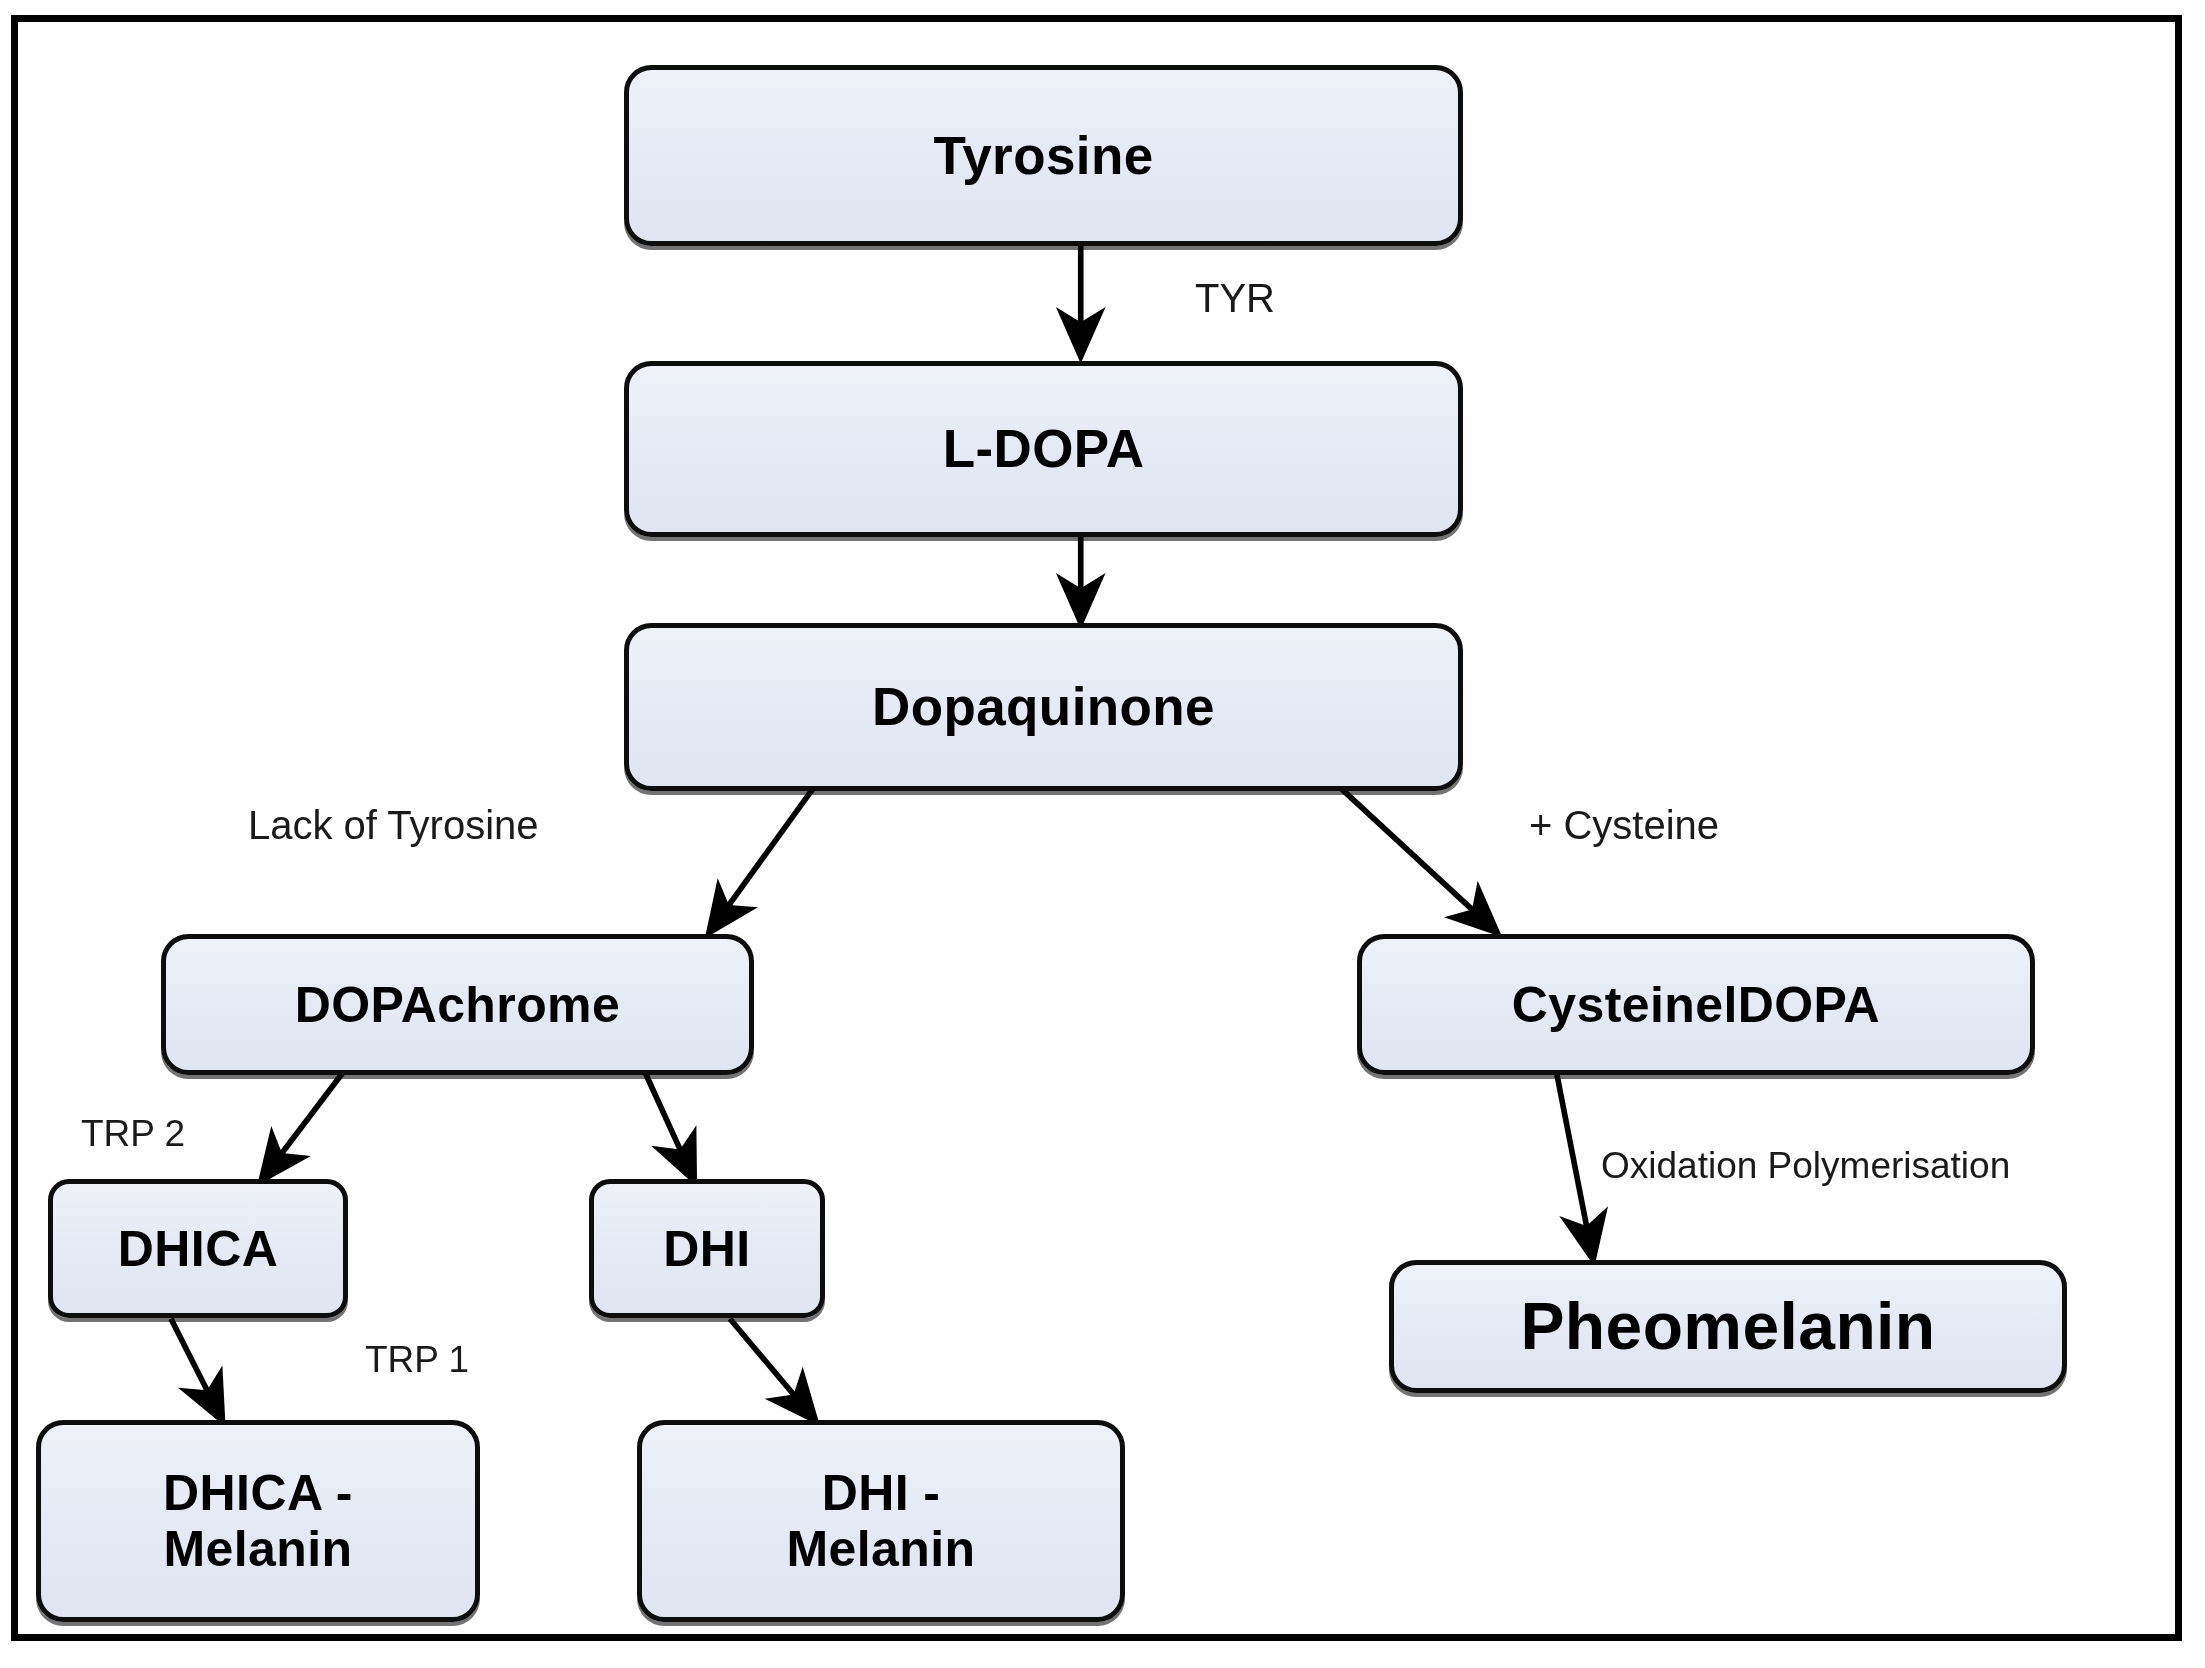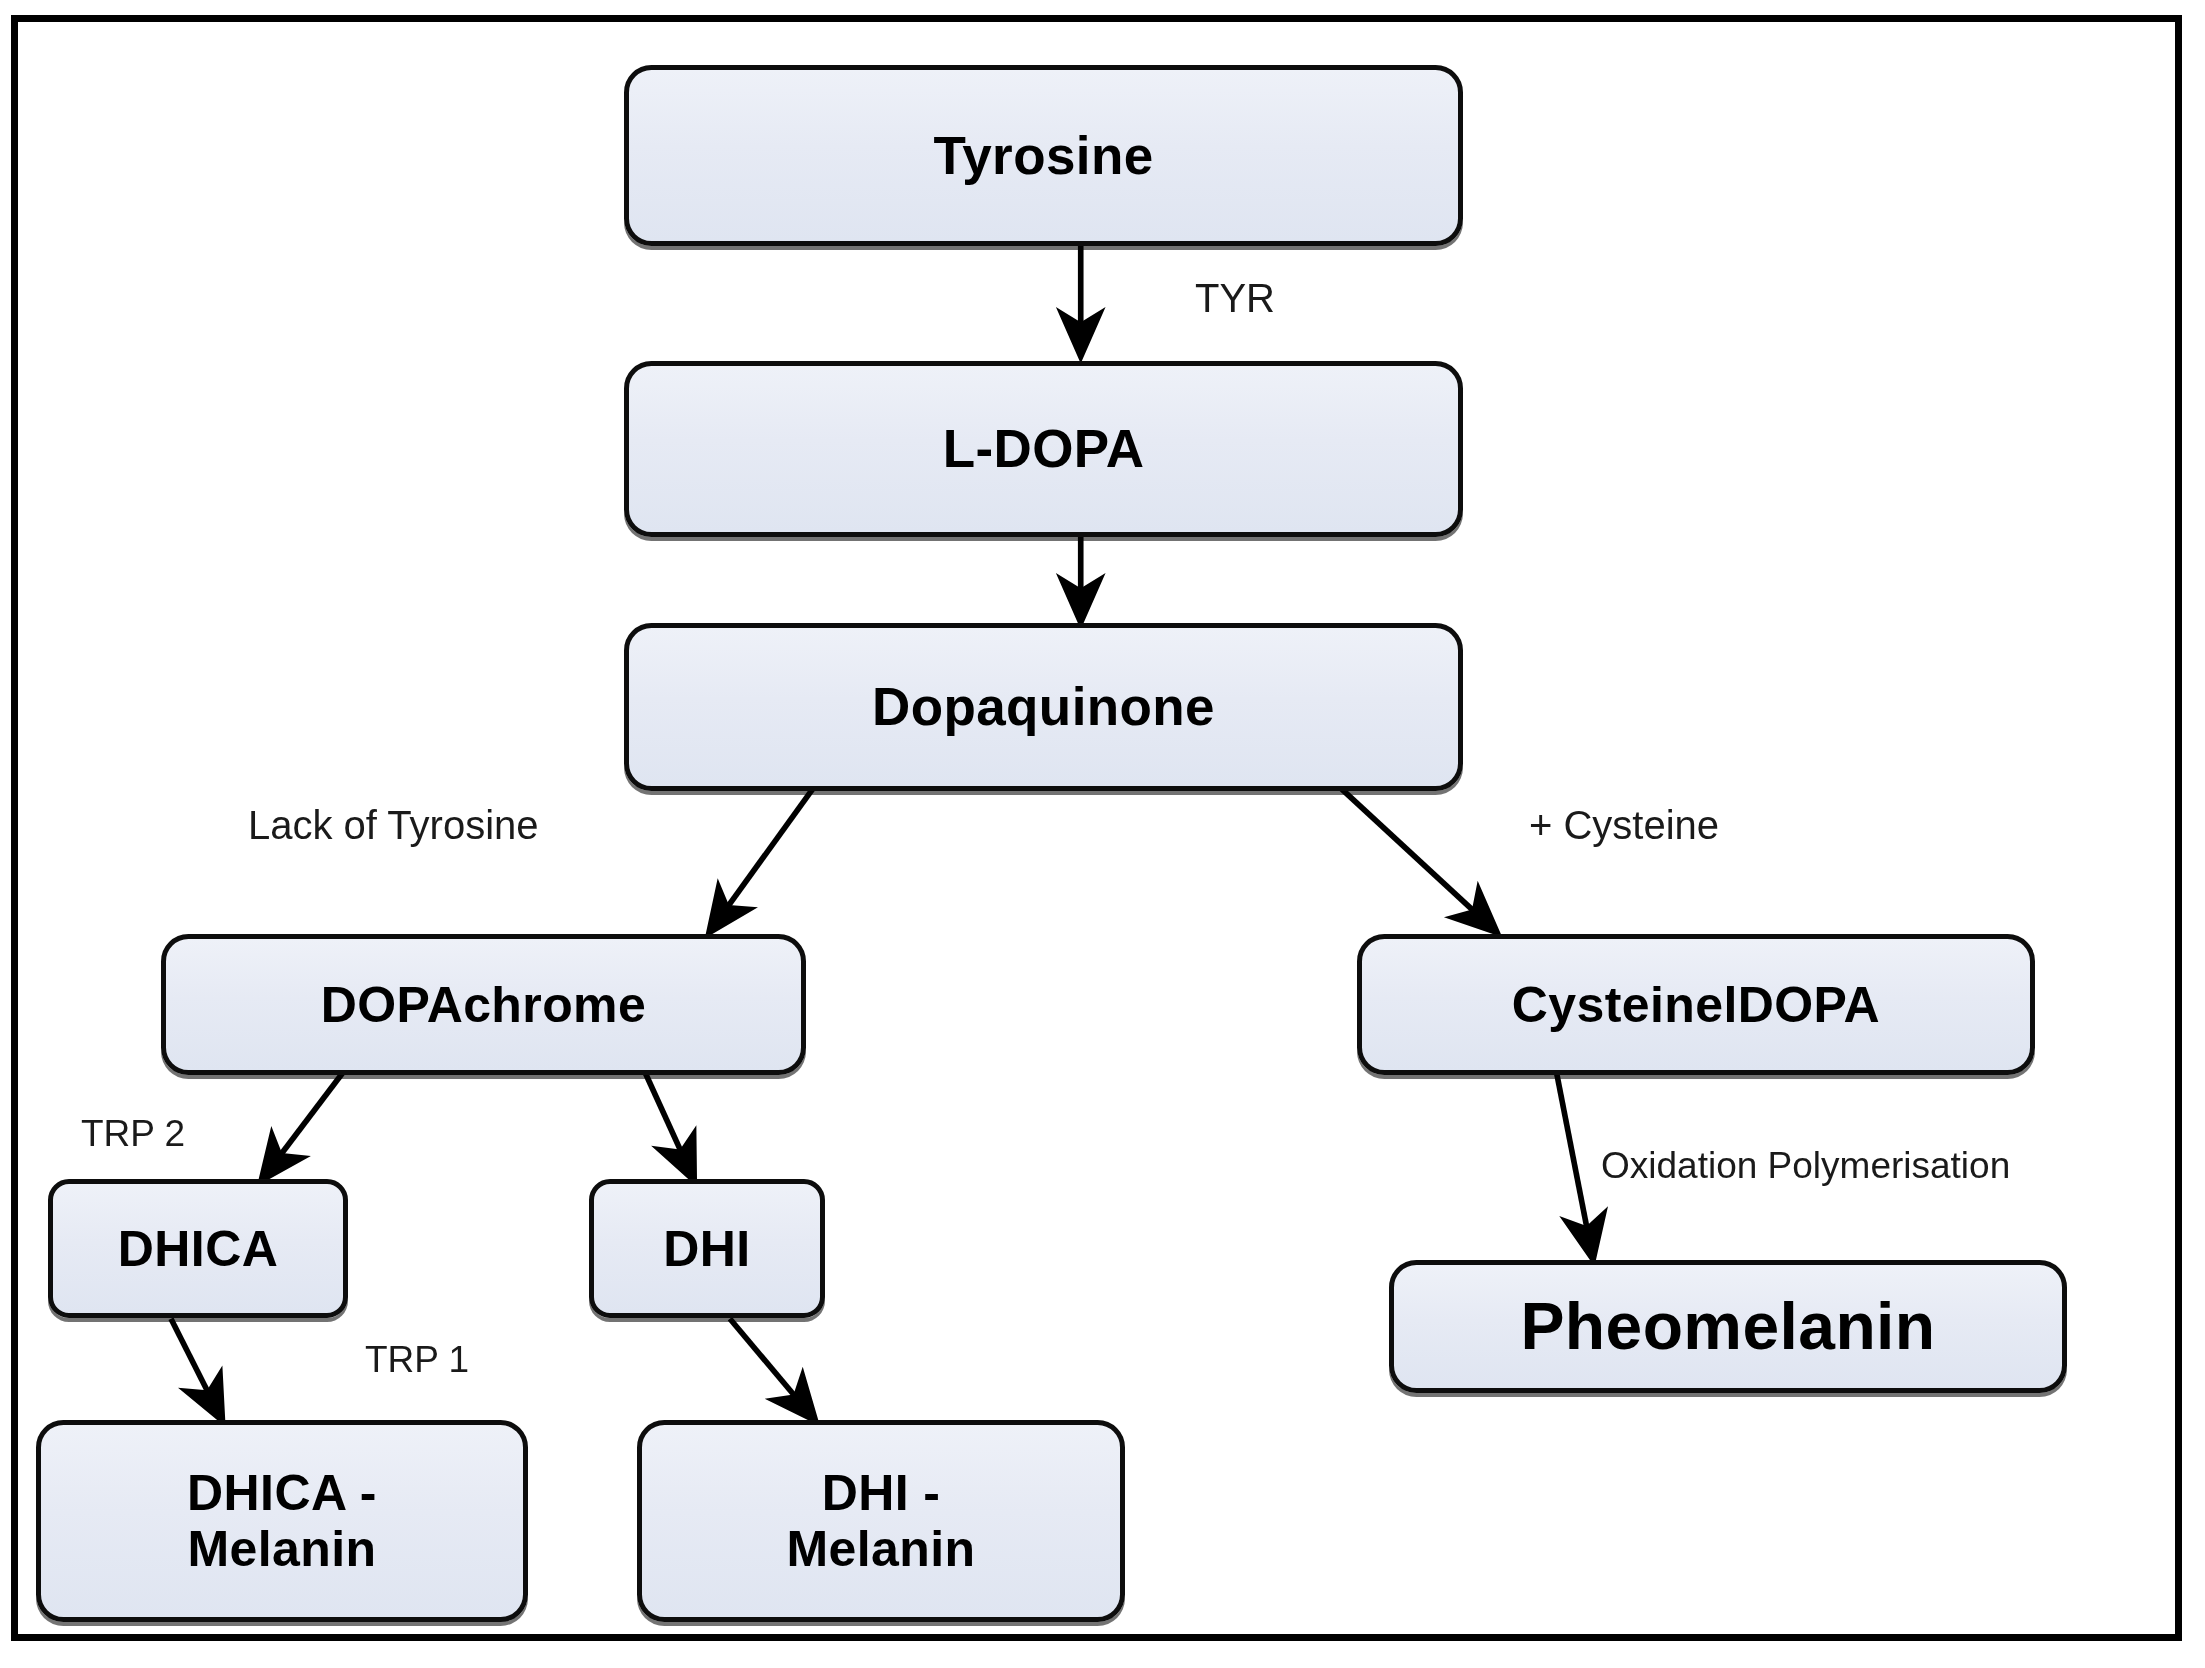--- a/index.html
+++ b/index.html
@@ -62,41 +62,41 @@
   </div>
 
   <div class="node" style="left:624px;top:65px;width:839px;height:181px;font-size:53px;">
     <span>Tyrosine</span>
   </div>
 
   <div class="node" style="left:624px;top:623px;width:839px;height:168px;font-size:53px;">
     <span>Dopaquinone</span>
   </div>
 
-  <div class="node" style="left:161px;top:934px;width:645px;height:141px;font-size:50px;">
+  <div class="node" style="left:161px;top:934px;width:593px;height:141px;font-size:50px;">
     <span>DOPAchrome</span>
   </div>
 
   <div class="node" style="left:1357px;top:934px;width:678px;height:141px;font-size:50px;">
     <span>CysteinelDOPA</span>
   </div>
 
   <div class="node small" style="left:48px;top:1179px;width:300px;height:139px;font-size:50px;text-align:center;">
     <span>DHICA</span>
   </div>
 
   <div class="node small" style="left:589px;top:1179px;width:236px;height:139px;font-size:50px;">
     <span>DHI</span>
   </div>
 
   <div class="node" style="left:1389px;top:1260px;width:678px;height:133px;font-size:66px;">
     <span>Pheomelanin</span>
   </div>
 
-  <div class="node" style="left:36px;top:1420px;width:492px;height:202px;font-size:50px;flex-direction:column;">
+  <div class="node" style="left:36px;top:1420px;width:444px;height:202px;font-size:50px;flex-direction:column;">
     <span>DHICA -</span>
     <span>Melanin</span>
   </div>
 
   <div class="node" style="left:637px;top:1420px;width:488px;height:202px;font-size:50px;flex-direction:column;">
     <span>DHI -</span>
     <span>Melanin</span>
   </div>
 
   <div class="elabel" style="left:1195px;top:276px;font-size:40px;">TYR</div>

